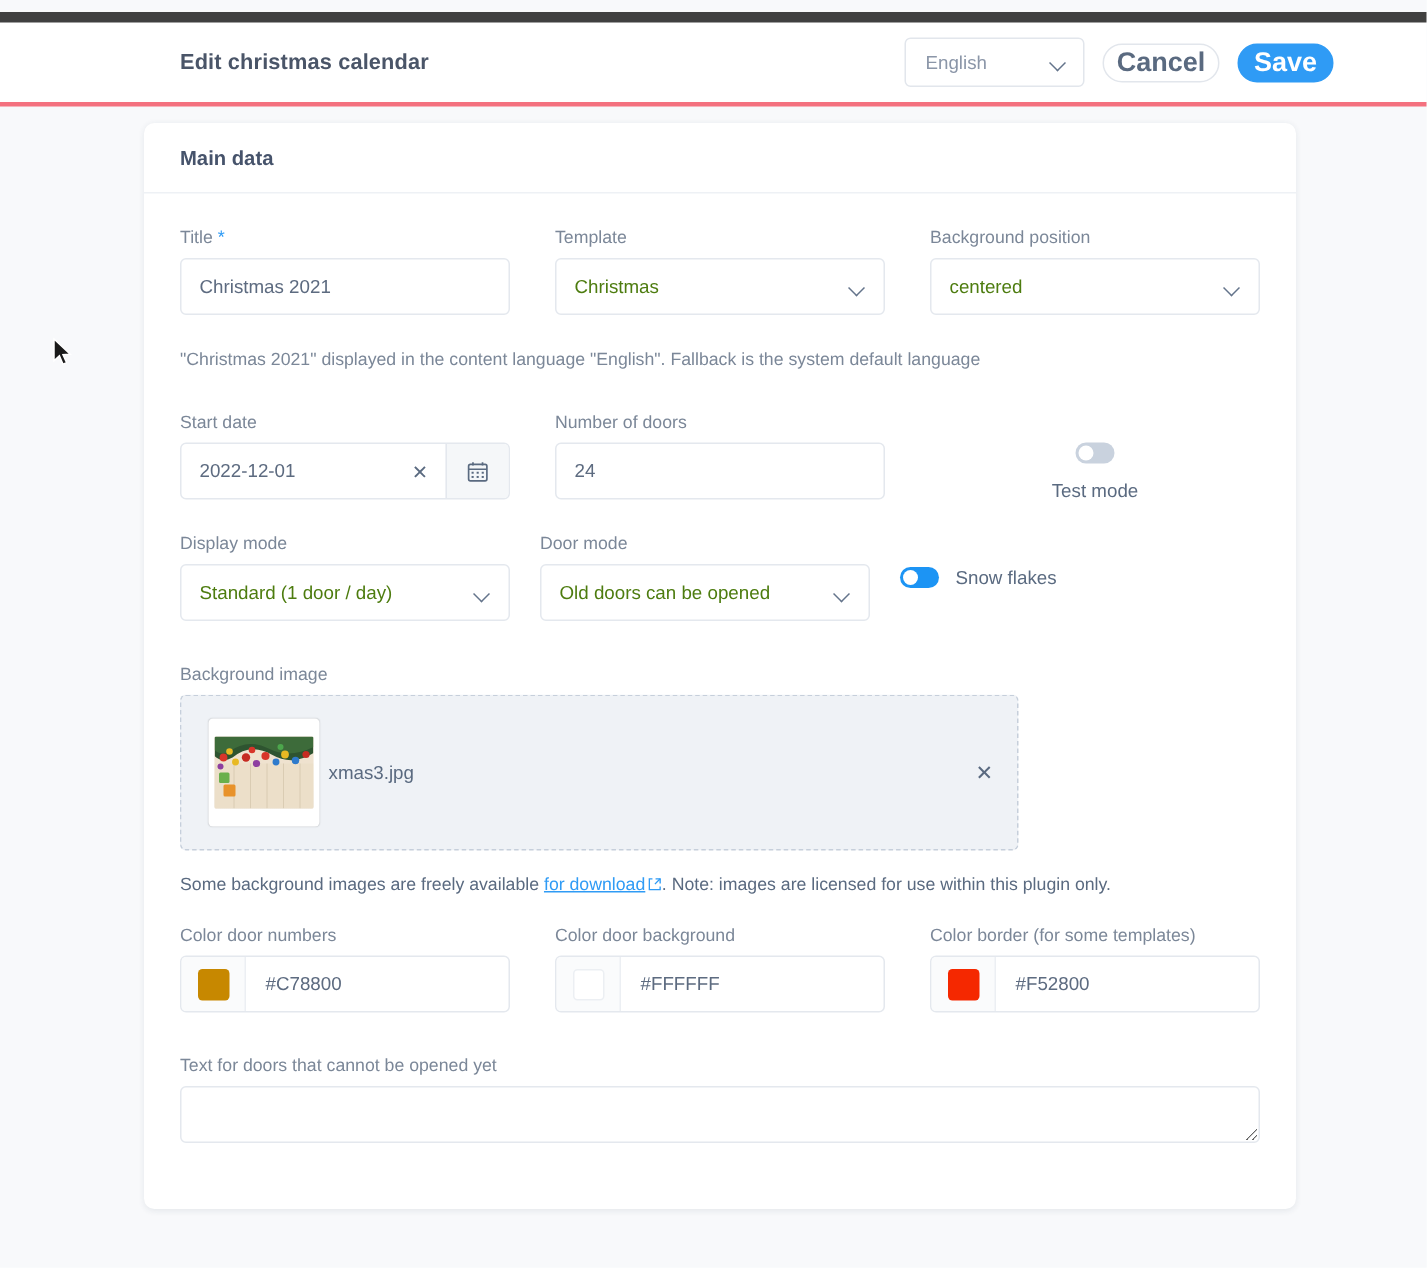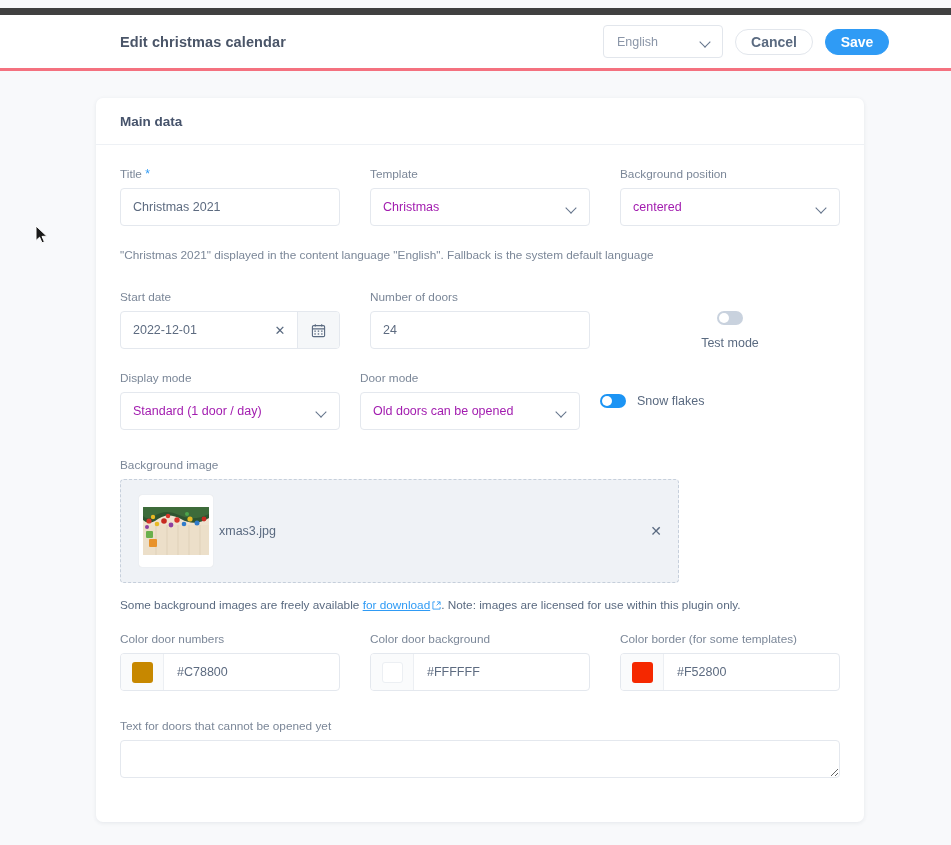--- a/index.html
+++ b/index.html
@@ -46,21 +46,21 @@
     padding: 0 10px 0 13px;
     font-size: 12.5px;
     color: #8b96a8;
     position: relative;
     text-align: center;
   }
   .lang-select .chev { margin-left: auto; }
   .btn {
     height: 26px;
     border-radius: 14px;
-    font-size: 14px;
+    font-size: 18px;
     display: flex;
     align-items: center;
     justify-content: center;
     cursor: pointer;
     user-select: none;
   }
   .btn-cancel {
     width: 78px;
     border: 1px solid #e2e6ec;
     background: #fff;
@@ -77,21 +77,21 @@
   .accent-line {
     position: absolute;
     top: 68px; left: 0; right: 0;
     height: 3px;
     background: #f4717f;
   }
 
   
   .card {
     position: absolute;
-    top: 98px; left: 96px;
+    top: 82px; left: 96px;
     width: 768px;
     min-height: 724px;
     background: #ffffff;
     border-radius: 7px;
     box-shadow: 0 1px 4px rgba(30,50,80,0.09);
   }
   .card-head {
     height: 47px;
     display: flex;
     align-items: center;
@@ -138,21 +138,21 @@
   .select {
     width: 100%;
     height: 38px;
     border: 1px solid #e4e8ee;
     border-radius: 4px;
     background: #fff;
     display: flex;
     align-items: center;
     padding: 0 11px 0 12px;
     font-size: 12.5px;
-    color: #a21caf;
+    color: #4d7c0f;
   }
   .select .chev { margin-left: auto; }
 
   .chev {
     width: 11px; height: 7px;
     display: inline-block;
     position: relative;
   }
   .chev::after {
     content: "";

